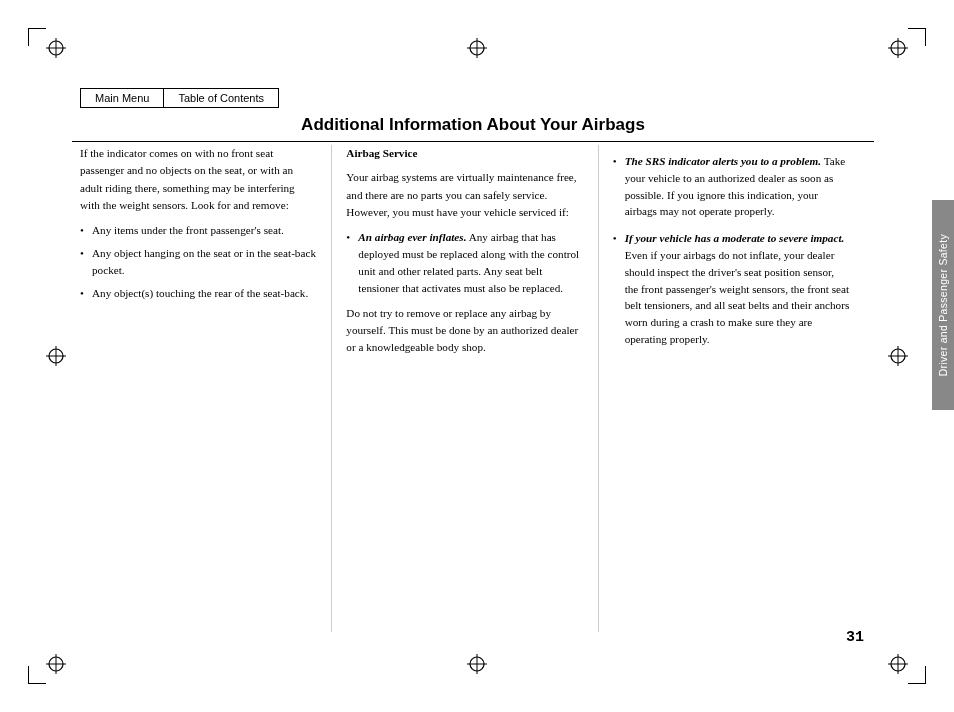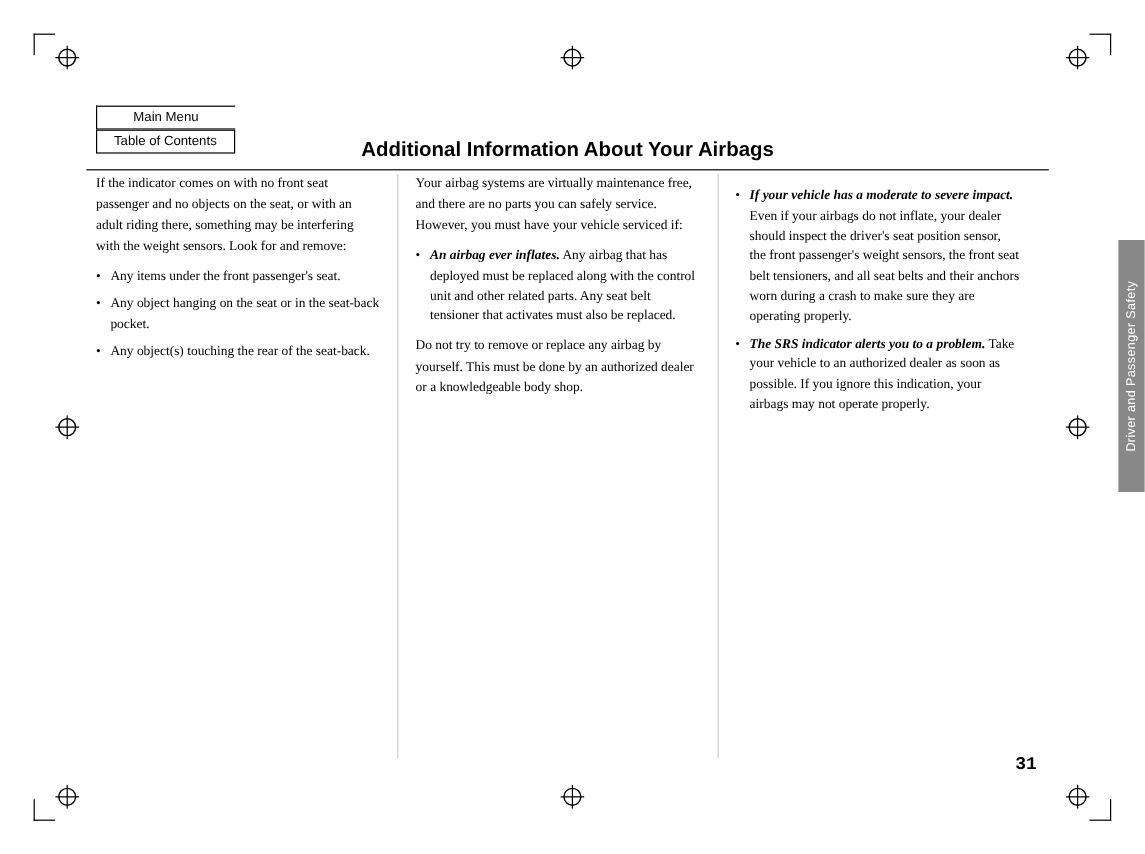--- a/index.html
+++ b/index.html
@@ -50,21 +50,20 @@
     .reg-tc { top: 38px; left: 50%; transform: translateX(-50%); }
     .reg-bc { bottom: 38px; left: 50%; transform: translateX(-50%); }
 
     
     .nav-bar {
       position: absolute;
       top: 88px;
       left: 80px;
       display: flex;
       gap: 0;
-      flex-direction: column;
     }
     .nav-btn {
       border: 1.5px solid #000;
       padding: 3px 14px;
       font-family: Arial, sans-serif;
       font-size: 11px;
       background: #fff;
       cursor: pointer;
     }
     .nav-btn-main { border-right: none; }
@@ -261,39 +260,40 @@
         <ul class="bullet-list">
           <li>Any items under the front passenger's seat.</li>
           <li>Any object hanging on the seat or in the seat-back pocket.</li>
           <li>Any object(s) touching the rear of the seat-back.</li>
         </ul>
       </div>
 
       <div class="col-divider"></div>
 
       <div class="col">
+        <p><strong>Airbag Service</strong></p>
         <p>Your airbag systems are virtually maintenance free, and there are no parts you can safely service. However, you must have your vehicle serviced if:</p>
         <ul class="bullet-list">
           <li>
             <span class="bold-italic">An airbag ever inflates.</span><span> Any airbag that has deployed must be replaced along with the control unit and other related parts. Any seat belt tensioner that activates must also be replaced.</span>
           </li>
         </ul>
         <p>Do not try to remove or replace any airbag by yourself. This must be done by an authorized dealer or a knowledgeable body shop.</p>
       </div>
 
       <div class="col-divider"></div>
 
       <div class="col">
         <ul class="bullet-list">
+          <li>
+            <span class="bold-italic">The SRS indicator alerts you to a problem.</span><span> Take your vehicle to an authorized dealer as soon as possible. If you ignore this indication, your airbags may not operate properly.</span>
+          </li>
           <li style="margin-top:10px;">
             <span class="bold-italic">If your vehicle has a moderate to severe impact.</span><span> Even if your airbags do not inflate, your dealer should inspect the driver's seat position sensor, the front passenger's weight sensors, the front seat belt tensioners, and all seat belts and their anchors worn during a crash to make sure they are operating properly.</span>
           </li>
-          <li>
-            <span class="bold-italic">The SRS indicator alerts you to a problem.</span><span> Take your vehicle to an authorized dealer as soon as possible. If you ignore this indication, your airbags may not operate properly.</span>
-          </li>
         </ul>
       </div>
 
     </div>
   </div>
 
   <div class="page-number">31</div>
 
 </div>
 

